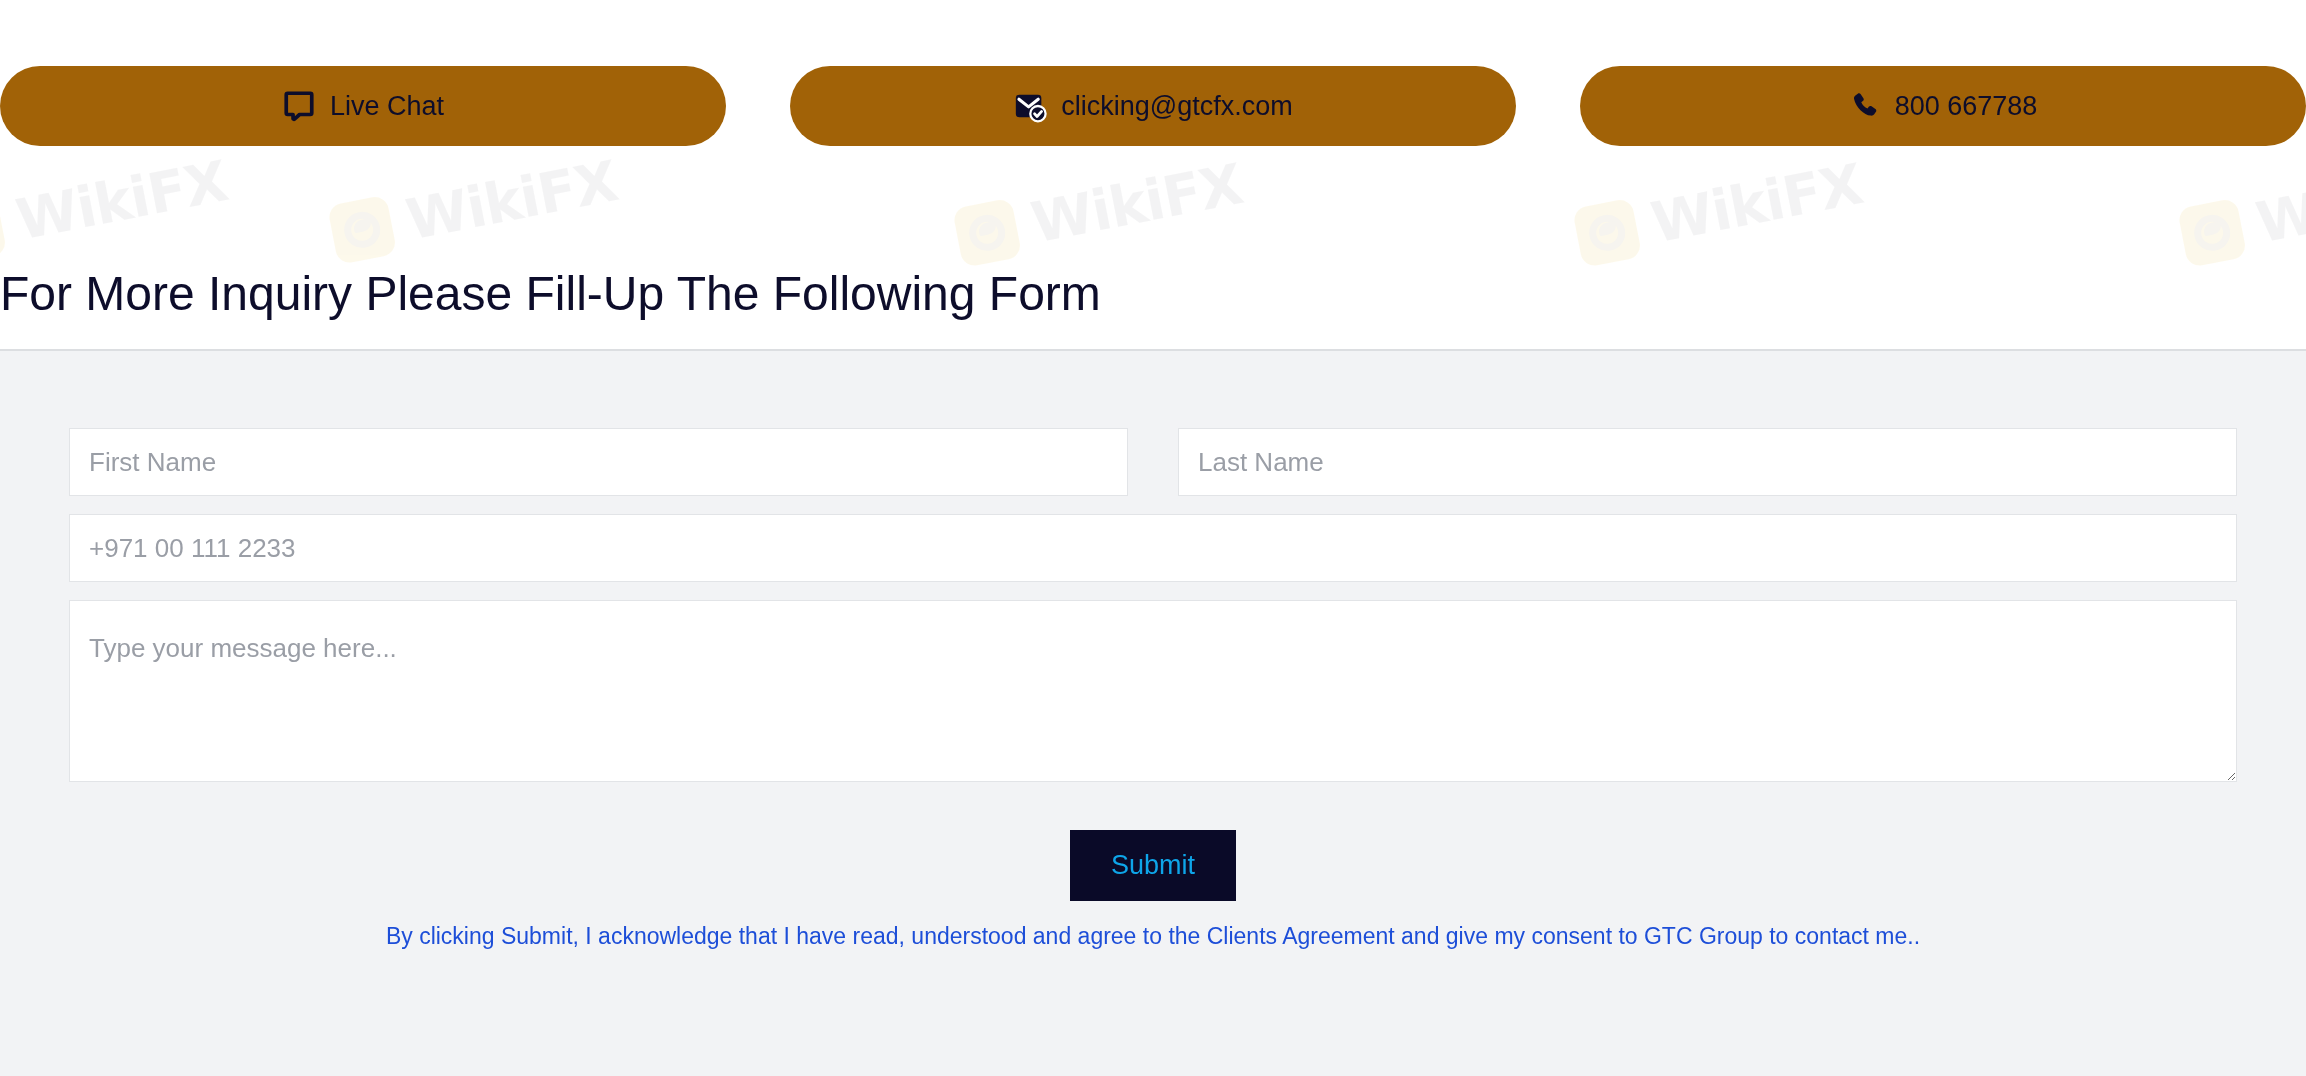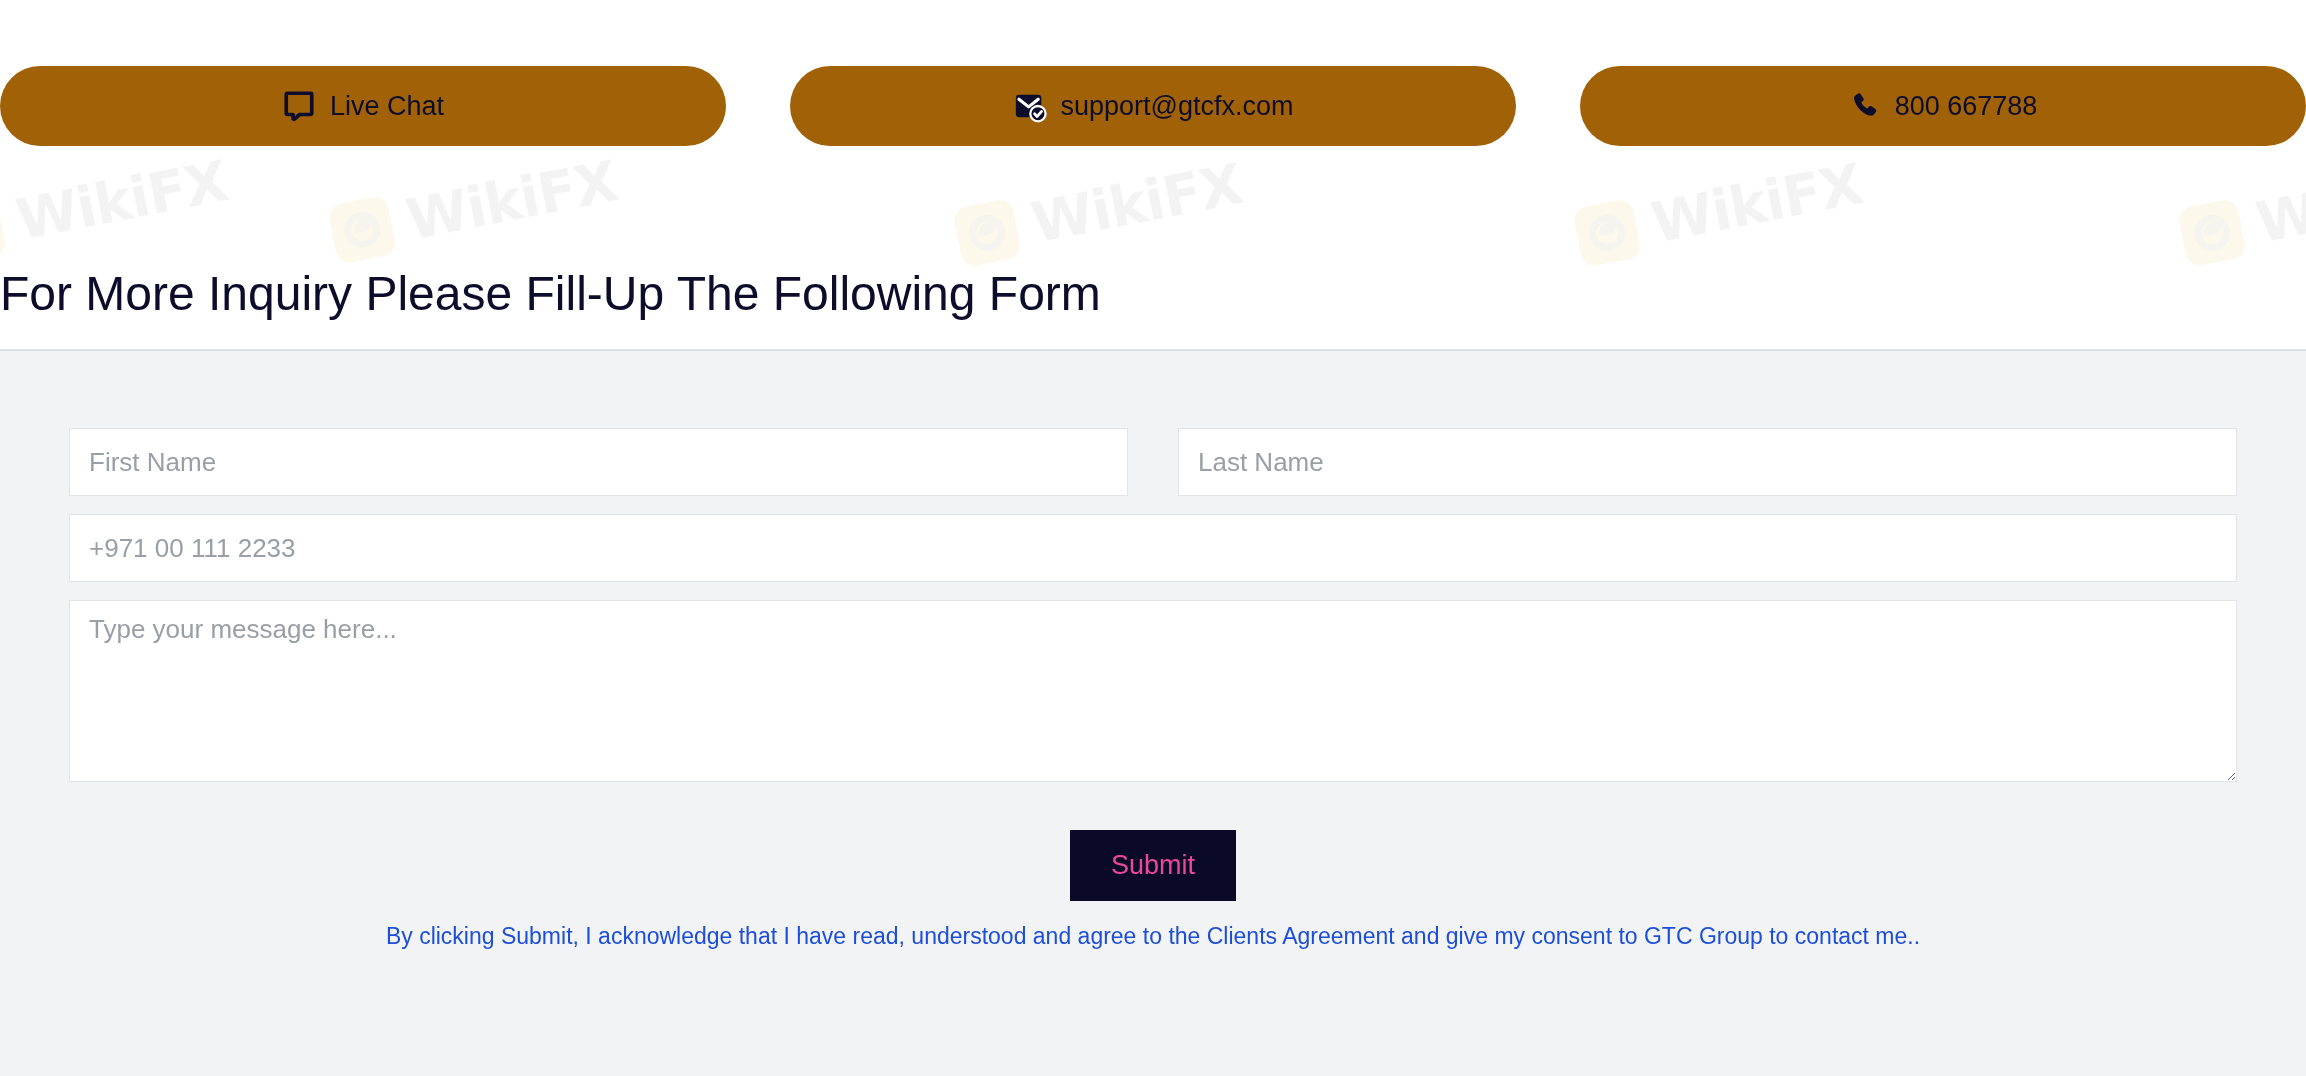--- a/index.html
+++ b/index.html
@@ -154,41 +154,41 @@
   }
 
   #message-field {
     width: 100%;
     height: 182px;
     background: #ffffff;
     border: 1px solid #e2e4e7;
     box-sizing: border-box;
     font-size: 26px;
     color: #2c2c3a;
-    padding: 13px 19px;
+    padding: 32px 19px;
     font-family: "Liberation Sans", sans-serif;
     outline: none;
     resize: vertical;
     display: block;
   }
   #message-field::placeholder {
     color: #9a9ea6;
     opacity: 1;
   }
 
   #submit-row {
     margin-top: 48px;
     display: flex;
     justify-content: center;
   }
   #submit-button {
     width: 166px;
     height: 71px;
     background: #0a0a28;
-    color: #ec4899;
+    color: #0ea5e9;
     border: none;
     font-size: 27px;
     font-family: "Liberation Sans", sans-serif;
     cursor: pointer;
     padding: 4px;
   }
 
   #disclaimer {
     margin-top: 22px;
     text-align: center;
@@ -278,21 +278,21 @@
 
   <div class="contact-pill">
     <span class="pill-icon">
       <svg width="34" height="34" viewBox="0 0 24 24" aria-hidden="true">
         <rect x="2" y="4" width="18" height="16" rx="2.4" fill="#0d0d2b"></rect>
         <path d="M4.2 7.2 11 12.6l6.8-5.4" fill="none" stroke="#ffffff" stroke-width="2.2" stroke-linecap="round" stroke-linejoin="round"></path>
         <circle cx="17.6" cy="17.4" r="5.4" fill="#0d0d2b" stroke="#ffffff" stroke-width="1.6"></circle>
         <path d="M15.2 17.5l1.8 1.9 3.2-3.6" fill="none" stroke="#ffffff" stroke-width="1.9" stroke-linecap="round" stroke-linejoin="round"></path>
       </svg>
     </span>
-    <span class="pill-label">support@gtcfx.com</span>
+    <span class="pill-label">clicking@gtcfx.com</span>
   </div>
 
   <div class="contact-pill">
     <span class="pill-icon">
       <svg width="32" height="32" viewBox="0 0 24 24" aria-hidden="true">
         <path d="M6.6 2.8c.7-.5 1.7-.3 2.2.4l2 2.9c.5.7.3 1.6-.4 2.1l-1.2.9c.8 2 2.7 3.9 4.7 4.7l.9-1.2c.5-.7 1.4-.9 2.1-.4l2.9 2c.7.5.9 1.5.4 2.2l-1.3 1.8c-.6.8-1.6 1.2-2.6 1C11.2 18.9 5.1 12.8 3.8 6.7c-.2-1 .2-2 1-2.6l1.8-1.3z" fill="#0d0d2b"></path>
       </svg>
     </span>
     <span class="pill-label">800 667788</span>
   </div>

